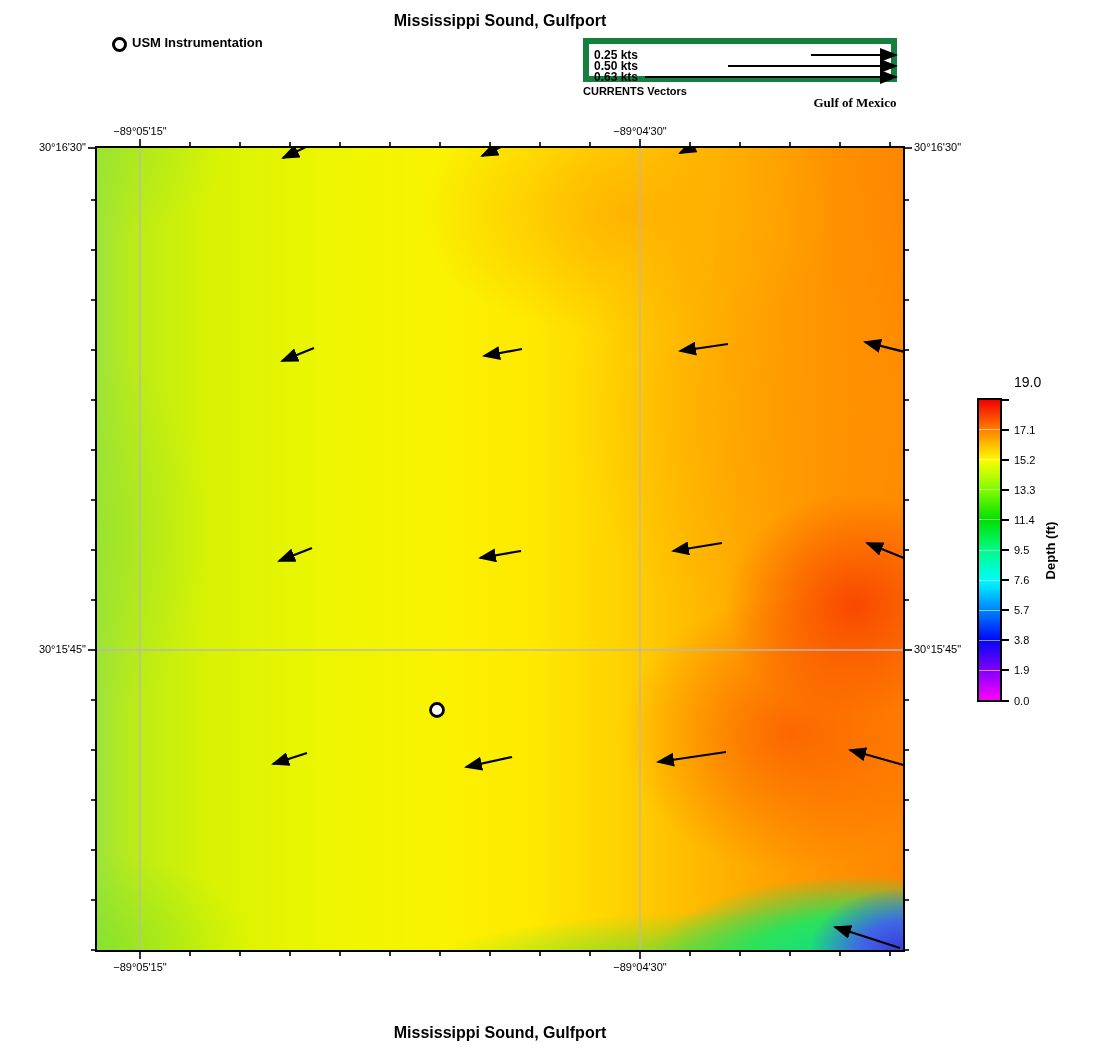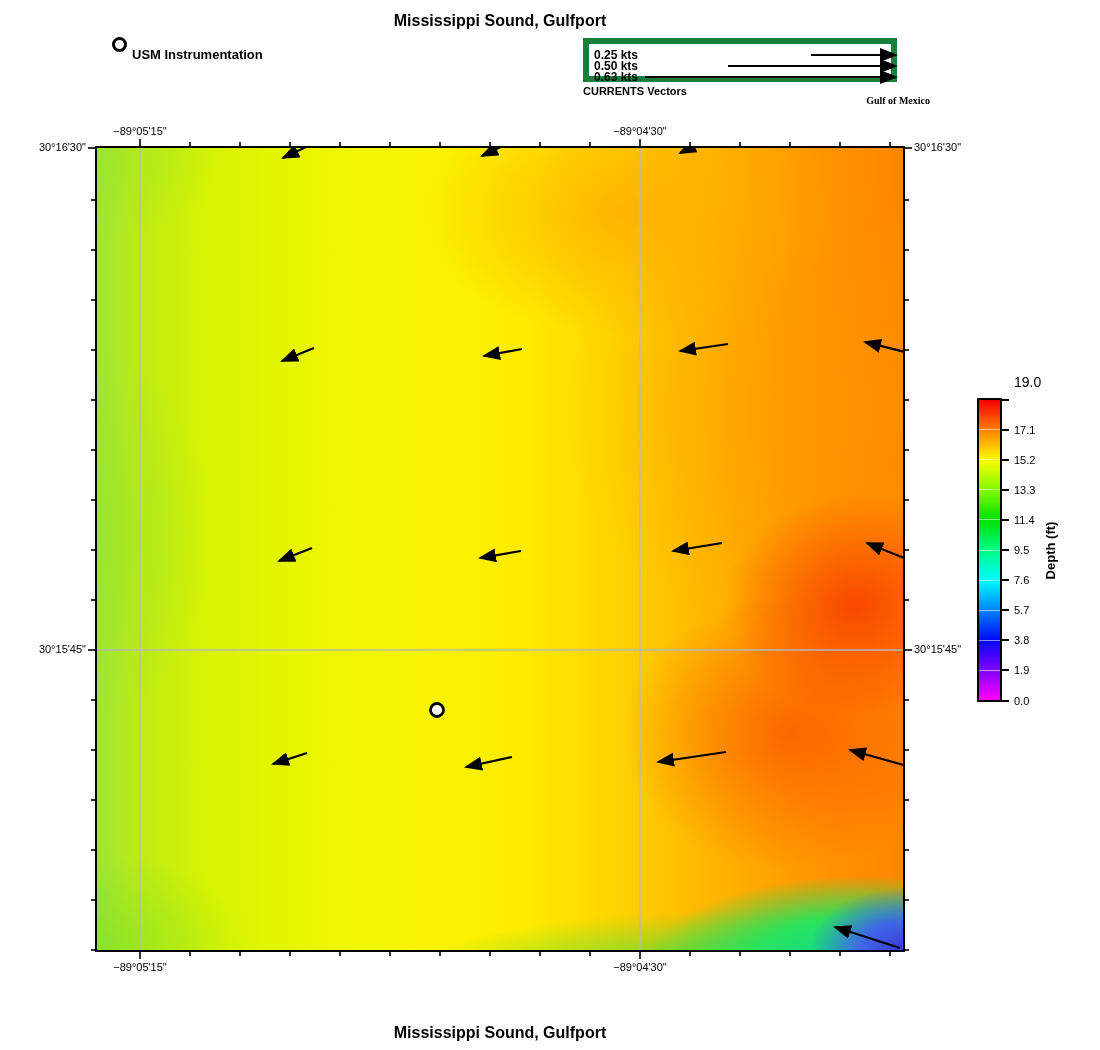--- a/index.html
+++ b/index.html
@@ -4,28 +4,28 @@
 <style>
   html,body{margin:0;padding:0;background:#ffffff;}
   #figure{position:relative;width:1100px;height:1050px;background:#ffffff;overflow:hidden;
           font-family:"Liberation Sans",sans-serif;color:#000;}
   .abs{position:absolute;}
 
   #top-title{left:97px;top:12px;width:806px;text-align:center;font-size:16px;font-weight:bold;}
   #bottom-title{left:97px;top:1024px;width:806px;text-align:center;font-size:16px;font-weight:bold;}
   #subtitle{left:97px;top:100px;width:806px;text-align:center;font-size:18px;
             font-family:"Liberation Serif",serif;font-weight:bold;}
-  #gulf-label{left:780px;top:95px;width:150px;text-align:right;font-size:10px;
+  #gulf-label{left:780px;top:95px;width:150px;text-align:center;font-size:13px;
               font-family:"Liberation Serif",serif;font-weight:bold;}
 
   
   #usm-legend{left:112px;top:35px;height:18px;}
   #usm-circle{position:absolute;left:0;top:2px;width:9px;height:9px;border:3px solid #000;
               border-radius:50%;background:#fff;}
-  #usm-label{position:absolute;left:20px;top:12px;white-space:nowrap;font-size:13px;font-weight:bold;}
+  #usm-label{position:absolute;left:20px;top:0;white-space:nowrap;font-size:13px;font-weight:bold;}
 
   
   #vector-legend{left:583px;top:38px;width:314px;height:44px;border:6px solid #15803d;box-sizing:border-box;text-align:right;}
   .vl-label{position:absolute;left:5px;font-size:12px;font-weight:bold;line-height:12px;white-space:nowrap;}
   #vl-svg{position:absolute;left:0;top:0;width:310px;height:40px;}
   #currents-caption{left:583px;top:85px;font-size:11px;font-weight:bold;}
 
   
   #map-wrap{left:95px;top:146px;width:810px;height:806px;border:2px solid #000;box-sizing:border-box;}
   #map-gradient{position:absolute;left:0;top:0;width:806px;height:802px;

